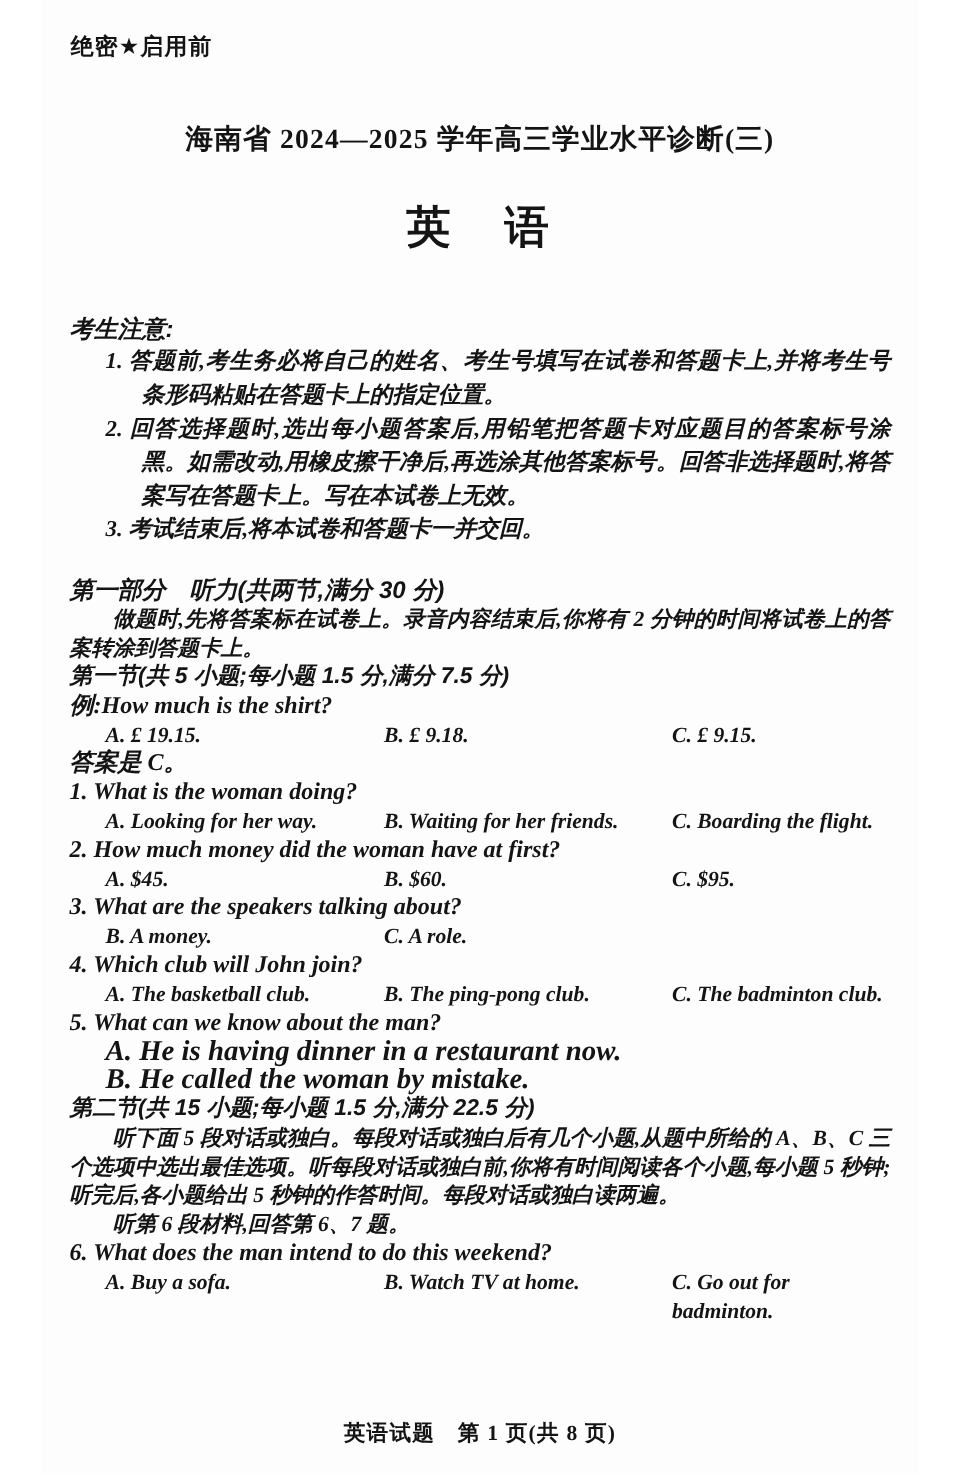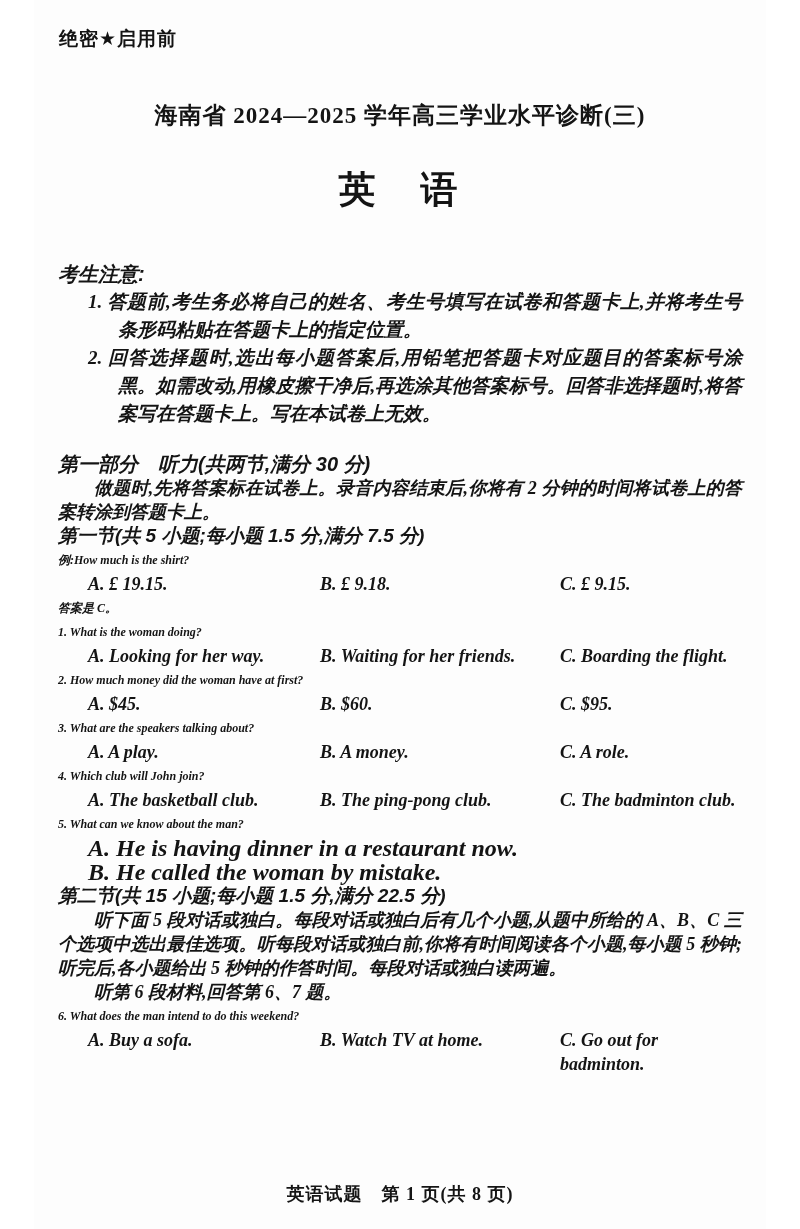--- a/index.html
+++ b/index.html
@@ -63,21 +63,21 @@
     font-weight: 700;
     line-height: 24px;
   }
   .para {
     font-size: 18px;
     line-height: 24px;
     text-align: justify;
     text-indent: 2em;
   }
   .q-line {
-    font-size: 12px;
+    font-size: 20px;
     line-height: 24px;
   }
   .opts-row {
     display: grid;
     grid-template-columns: 232px 240px 1fr;
     padding-left: 30px;
     font-size: 18px;
     line-height: 24px;
   }
   .opts-stack {
@@ -106,20 +106,21 @@
 
   <h1 class="exam-title">海南省 2024—2025 学年高三学业水平诊断(三)</h1>
 
   <h2 class="subject-title">英　语</h2>
 
   <div class="content">
 
     <div class="notice-head">考生注意:</div>
     <p class="notice-item">1. 答题前,考生务必将自己的姓名、考生号填写在试卷和答题卡上,并将考生号条形码粘贴在答题卡上的指定位置。</p>
     <p class="notice-item">2. 回答选择题时,选出每小题答案后,用铅笔把答题卡对应题目的答案标号涂黑。如需改动,用橡皮擦干净后,再选涂其他答案标号。回答非选择题时,将答案写在答题卡上。写在本试卷上无效。</p>
+    <p class="notice-item">3. 考试结束后,将本试卷和答题卡一并交回。</p>
 
     <h3 class="part-heading">第一部分　听力(共两节,满分 30 分)</h3>
     <p class="para">做题时,先将答案标在试卷上。录音内容结束后,你将有 2 分钟的时间将试卷上的答案转涂到答题卡上。</p>
 
     <h4 class="section-heading">第一节(共 5 小题;每小题 1.5 分,满分 7.5 分)</h4>
 
     <p class="q-line">例:How much is the shirt?</p>
     <div class="opts-row">
       <span class="opt">A. £ 19.15.</span>
       <span class="opt">B. £ 9.18.</span>
@@ -141,21 +142,20 @@
       <div class="opts-row">
         <span class="opt">A. $45.</span>
         <span class="opt">B. $60.</span>
         <span class="opt">C. $95.</span>
       </div>
     </div>
 
     <div class="question">
       <p class="q-line">3. What are the speakers talking about?</p>
       <div class="opts-row">
-        <span class="opt">A. A play.</span>
         <span class="opt">B. A money.</span>
         <span class="opt">C. A role.</span>
       </div>
     </div>
 
     <div class="question">
       <p class="q-line">4. Which club will John join?</p>
       <div class="opts-row">
         <span class="opt">A. The basketball club.</span>
         <span class="opt">B. The ping-pong club.</span>

